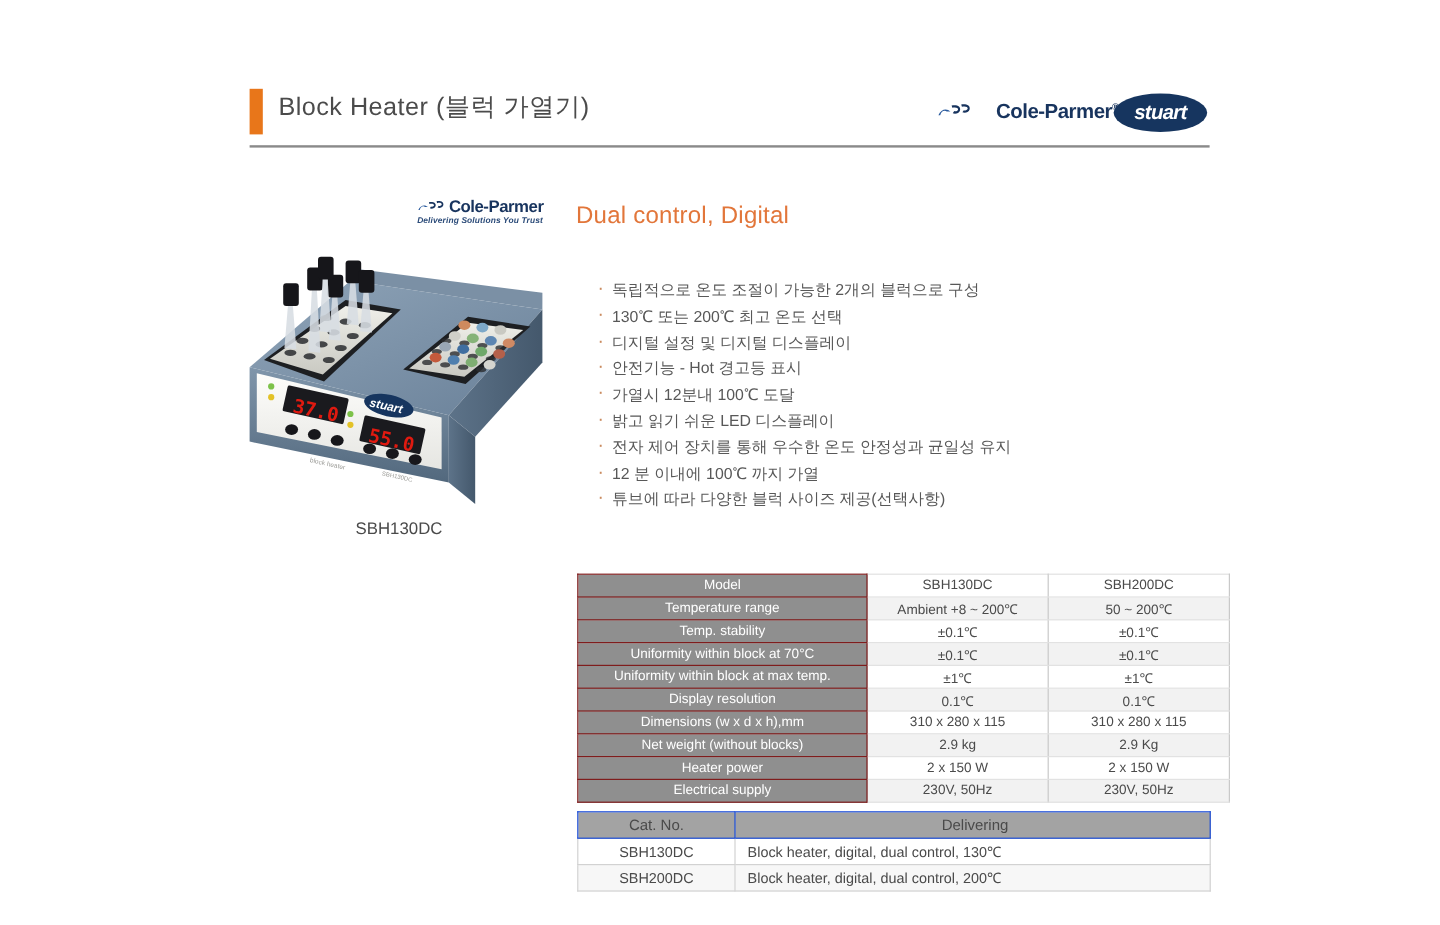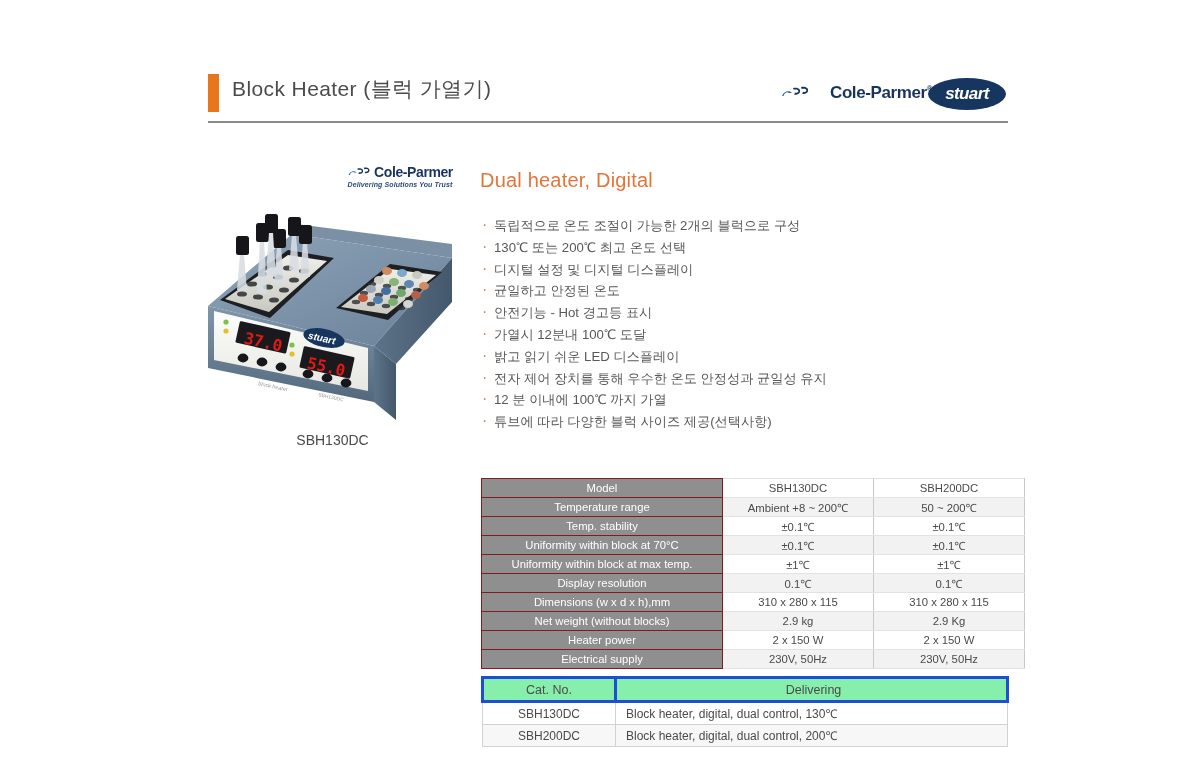--- a/index.html
+++ b/index.html
@@ -164,21 +164,21 @@
     font-size: 20px;
     color: #e2763a;
     letter-spacing: 0.2px;
   }
   .bullet-list {
     position: absolute;
     left: 480px;
     top: 215px;
     width: 580px;
     list-style: none;
-    margin: 0;
+    margin: 16px;
     padding: 0;
   }
   .bullet-list li {
     font-size: 13.2px;
     line-height: 21.8px;
     color: #585858;
     padding-left: 14px;
     position: relative;
     white-space: nowrap;
   }
@@ -232,24 +232,24 @@
     border-collapse: collapse;
     table-layout: fixed;
   }
   .cat-table td {
     height: 21px;
     font-size: 12px;
     padding: 0 6px;
     border: 1px solid #d2d2d2;
   }
   .cat-table thead td {
-    background: #86efac;
+    background: #a3a3a3;
     color: #ffffff;
     text-align: center;
-    border: 3px solid #1d4ed8;
+    border: 1px solid #1d4ed8;
     font-size: 12.5px;
     margin-top: 36px;
   }
   .cat-table .c-no {
     width: 118px;
     text-align: center;
     color: #4a4a4a;
   }
   .cat-table .c-desc {
     color: #4a4a4a;
@@ -443,27 +443,26 @@
       <text x="112" y="144" transform="rotate(12.5 128 140)" font-family="'Liberation Sans', sans-serif" font-style="italic" font-weight="bold" font-size="10" fill="#ffffff">stuart</text>
     </g>
 
     <text x="62" y="187" transform="rotate(12.5 62 187)" font-family="'Liberation Sans', sans-serif" font-size="5.5" fill="#9a9a96">block heater</text>
     <text x="122" y="198" transform="rotate(12.5 122 198)" font-family="'Liberation Sans', sans-serif" font-size="5" fill="#9a9a96">SBH130DC</text>
   </svg>
 
   <div class="product-caption">SBH130DC</div>
 </div>
 
-<div class="section-title">Dual heater, Digital</div>
+<div class="section-title">Dual control, Digital</div>
 
 <ul class="bullet-list">
   <li>독립적으로 온도 조절이 가능한 2개의 블럭으로 구성</li>
   <li>130℃ 또는 200℃ 최고 온도 선택</li>
   <li>디지털 설정 및 디지털 디스플레이</li>
-  <li>균일하고 안정된 온도</li>
   <li>안전기능 - Hot 경고등 표시</li>
   <li>가열시 12분내 100℃ 도달</li>
   <li>밝고 읽기 쉬운 LED 디스플레이</li>
   <li>전자 제어 장치를 통해 우수한 온도 안정성과 균일성 유지</li>
   <li>12 분 이내에 100℃ 까지 가열</li>
   <li>튜브에 따라 다양한 블럭 사이즈 제공(선택사항)</li>
 </ul>
 
 <table class="spec-table">
   <tbody>

